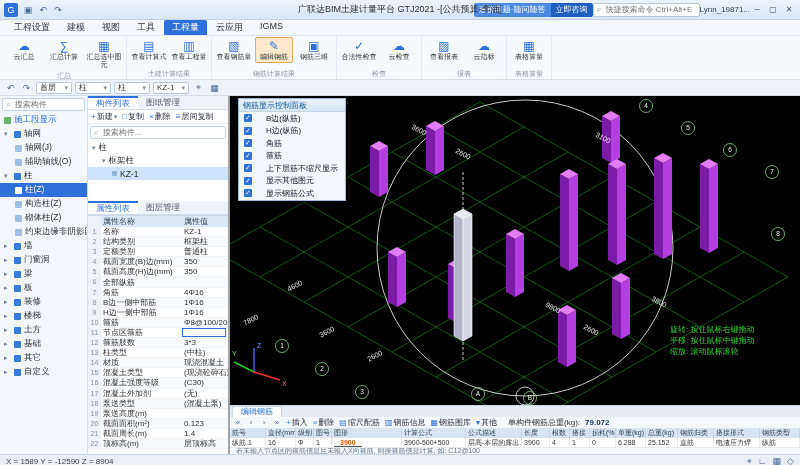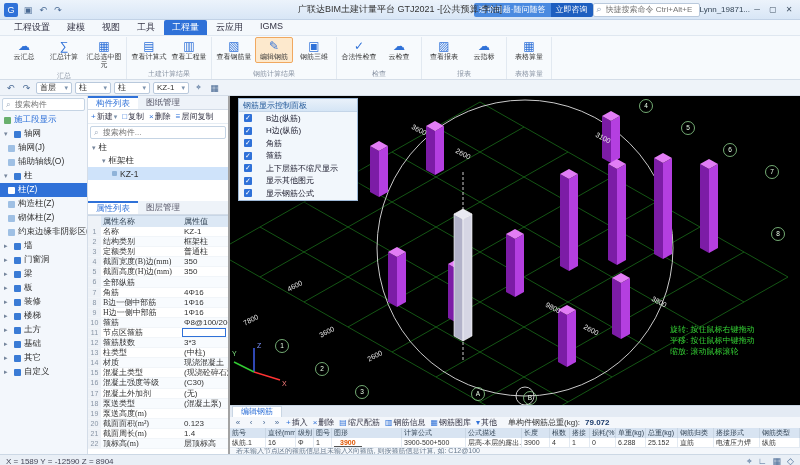--- a/index.html
+++ b/index.html
@@ -42,21 +42,21 @@
   .csel{background:#fff;border:1px solid #b9c9dc;border-radius:2px;height:12px;display:flex;align-items:center;gap:6px;padding:0 3px;min-width:36px;justify-content:space-between;}
   .caret{color:#7d93ad;font-size:7px;}
   
   .main{display:flex;height:358px;}
   .nav{width:88px;background:#f3f7fc;border-right:1px solid #d4dde8;font-size:8.5px;overflow:hidden;}
   .nav-search{margin:2px;height:13px;background:#fff;border:1px solid #c5d4e4;border-radius:2px;display:flex;align-items:center;padding:0 3px;gap:2px;color:#9aa8ba;}
   .nav-search input{border:none;outline:none;width:58px;font-size:8px;background:transparent;color:#333;}
   .nitem{height:14px;display:flex;align-items:center;gap:3px;padding-left:4px;color:#333;white-space:nowrap;overflow:hidden;}
   .nitem .arr{font-size:7px;color:#76869c;width:7px;}
   .nico{width:7px;height:7px;background:#3a7bd5;flex:0 0 auto;border-radius:1px;}
-  .nitem.child{padding-left:8px;text-align:center;}
+  .nitem.child{padding-left:15px;text-align:center;}
   .nitem.child .nico{background:#9fc0e4;}
   .nitem.link{color:#2f71d8;}
   .nitem.link .nico{background:#69b06d;}
   .nitem.selected{background:#2f71d8;color:#fff;}
   .nitem.selected .nico{background:#fff;}
   
   .panel2{width:142px;background:#fff;border-right:2px solid #a3a3a3;display:flex;flex-direction:column;font-size:8.5px;}
   .ptabs{height:14px;display:flex;background:#eef3f9;border-bottom:1px solid #d4dde8;flex:0 0 auto;}
   .ptab{padding:0 8px;display:flex;align-items:center;color:#556;font-size:8.5px;}
   .ptab.active{background:#fff;color:#2f71d8;border-top:2px solid #2f71d8;}
@@ -69,28 +69,28 @@
   .titem{height:13px;display:flex;align-items:center;gap:3px;color:#333;}
   .titem .arr{font-size:7px;color:#76869c;}
   .titem.selected{background:#cfe3fa;}
   .leafdot{width:5px;height:5px;background:#8fb3d9;border-radius:1px;}
   .prop-head{display:flex;height:12px;background:#dce8f5;color:#345;font-size:8px;align-items:center;flex:0 0 auto;border-top:1px solid #c8d6e6;}
   .phc{padding-left:2px;overflow:hidden;white-space:nowrap;}
   .prop-body{flex:1;overflow:hidden;}
   .prow{display:flex;height:10.1px;font-size:8px;align-items:center;border-bottom:1px solid #f1f5f9;}
   .prow:nth-child(even){background:#f8fbfe;}
   .pnum{width:13px;background:#eef2f7;color:#8895a5;text-align:center;font-size:7px;flex:0 0 auto;align-self:stretch;line-height:10px;}
-  .pname{width:81px;padding-left:2px;overflow:hidden;white-space:nowrap;flex:0 0 auto;font-family:Liberation Serif, serif;}
+  .pname{width:81px;padding-left:2px;overflow:hidden;white-space:nowrap;flex:0 0 auto;}
   .pval{flex:1;padding-left:2px;overflow:hidden;white-space:nowrap;}
   .pval.edit{border:1px solid #2f71d8;background:#fff;height:9px;margin-right:2px;}
   
   .right{flex:1;display:flex;flex-direction:column;min-width:0;}
   .viewport{height:309px;background:#000;position:relative;overflow:hidden;}
   .viewport svg{display:block;}
-  .rpanel{position:absolute;left:8px;top:2px;width:120px;background:#f2f7fc;border:1px solid #9db8d6;box-shadow:2px 3px 5px rgba(0,0,0,.55);font-size:8px;}
+  .rpanel{position:absolute;left:8px;top:2px;width:108px;background:#f2f7fc;border:1px solid #9db8d6;box-shadow:2px 3px 5px rgba(0,0,0,.55);font-size:8px;}
   .rtitle{height:13px;background:linear-gradient(#e9f1fa,#d5e5f5);color:#245a9a;display:flex;align-items:center;padding-left:4px;border-bottom:1px solid #c4d5e8;}
   .ropt{height:12.5px;display:flex;align-items:center;gap:14px;padding-left:5px;color:#223;}
   .cbx{width:8px;height:8px;background:#2f71d8;color:#fff;font-size:7px;line-height:8px;text-align:center;border-radius:1px;flex:0 0 auto;}
   
   .editpanel{height:49px;background:#f4f7fb;border-top:1px solid #c9d6e4;display:flex;flex-direction:column;font-size:8px;}
   .etabrow{height:11px;background:#e4ebf4;display:flex;align-items:flex-end;padding-left:2px;flex:0 0 auto;}
   .etab{background:#fff;border:1px solid #c9d6e4;border-bottom:none;padding:0 8px;color:#2f71d8;font-size:8px;line-height:10px;}
   .etoolbar{height:11px;display:flex;align-items:center;gap:5px;padding:0 4px;color:#334;flex:0 0 auto;}
   .eico{color:#4a6a94;font-size:8px;width:8px;text-align:center;}
   .ebtn{display:flex;align-items:center;gap:1px;}

